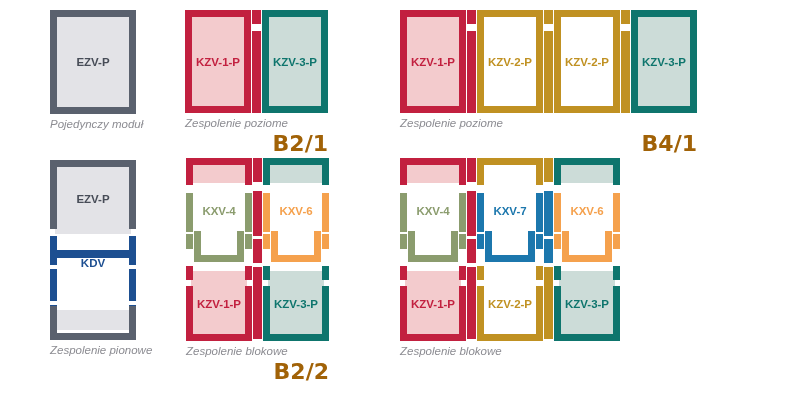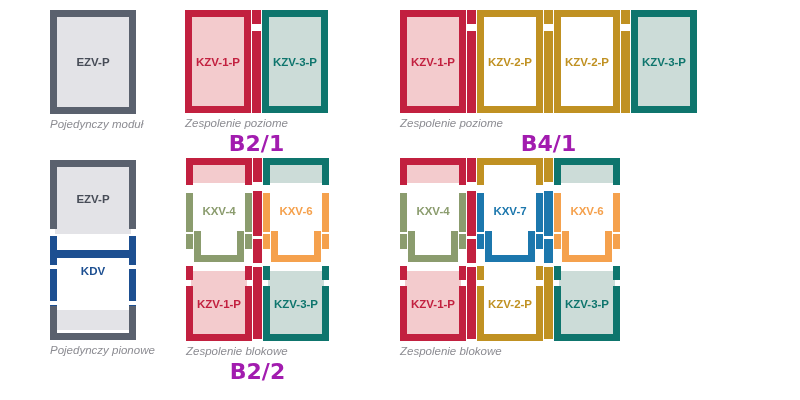--- a/index.html
+++ b/index.html
@@ -67,26 +67,26 @@
   .v-gmid{position:absolute;left:0;right:0;top:33px;height:36px;border:0 solid #5a616e;border-width:0 7px;}
   .v-int2{position:absolute;left:5px;right:5px;top:76px;height:72px;background:#fff;}
   .v-h   {position:absolute;left:0;right:0;top:76px;height:29px;border:0 solid #1d4f91;border-width:0 7px;}
   .v-hc  {position:absolute;left:7px;right:7px;top:90px;height:8px;background:#1d4f91;}
   .v-nmid{position:absolute;left:0;right:0;top:109px;height:32px;border:0 solid #1d4f91;border-width:0 7px;}
   .v-nstub{position:absolute;left:0;right:0;top:145px;height:8px;border:0 solid #1d4f91;border-width:0 7px;}
   .v-strip{position:absolute;left:5px;right:5px;top:150px;height:20px;background:#e3e3e7;}
   .v-bot {position:absolute;left:0;right:0;bottom:0;height:27px;border:0 solid #5a616e;border-width:0 7px 7px;}
   .v-l1,.v-l2{position:absolute;left:0;right:0;text-align:center;font-weight:bold;font-size:11.5px;}
   .v-l1{top:33px;color:#474c57;}
-  .v-l2{top:105px;color:#1d4f91;}
+  .v-l2{top:97px;color:#1d4f91;}
 
   
   .caption{margin-top:4px;font-style:italic;font-size:11.5px;color:#8c8c92;white-space:nowrap;}
   .caption.center{text-align:right;}
-  .gtitle{margin-top:2px;text-align:center;font-weight:bold;font-size:22px;color:#a21caf;
+  .gtitle{margin-top:2px;text-align:right;font-weight:bold;font-size:22px;color:#a16207;
           font-family:"DejaVu Sans","Liberation Sans",sans-serif;}
 </style>
 </head>
 <body>
 
 <div class="canvas">
 
   <div class="group" id="g-single" style="left:50px;top:10px;width:86px;">
     <div class="combo" style="height:104px;">
       <div class="module m-ezv" style="left:0;top:0;width:86px;height:104px;">
@@ -180,21 +180,21 @@
       <i class="v-top"></i>
       <i class="v-gmid"></i>
       <i class="v-h"></i>
       <i class="v-hc"></i>
       <i class="v-nmid"></i>
       <i class="v-nstub"></i>
       <i class="v-bot"></i>
       <span class="v-l1">EZV-P</span>
       <span class="v-l2">KDV</span>
     </div>
-    <div class="caption center">Pojedynczy pionowe</div>
+    <div class="caption center">Zespolenie pionowe</div>
   </div>
 
   <div class="group" id="g-b22" style="left:186px;top:158px;width:143px;">
     <div class="combo" style="height:183px;">
       <div class="module up m-kxv4 k-red" style="left:0;top:0;width:66px;height:105px;">
         <i class="inter"></i>
         <i class="topstrip"></i>
         <i class="frame-top"></i>
         <i class="frame-mid"></i>
         <i class="sidelow"></i>

